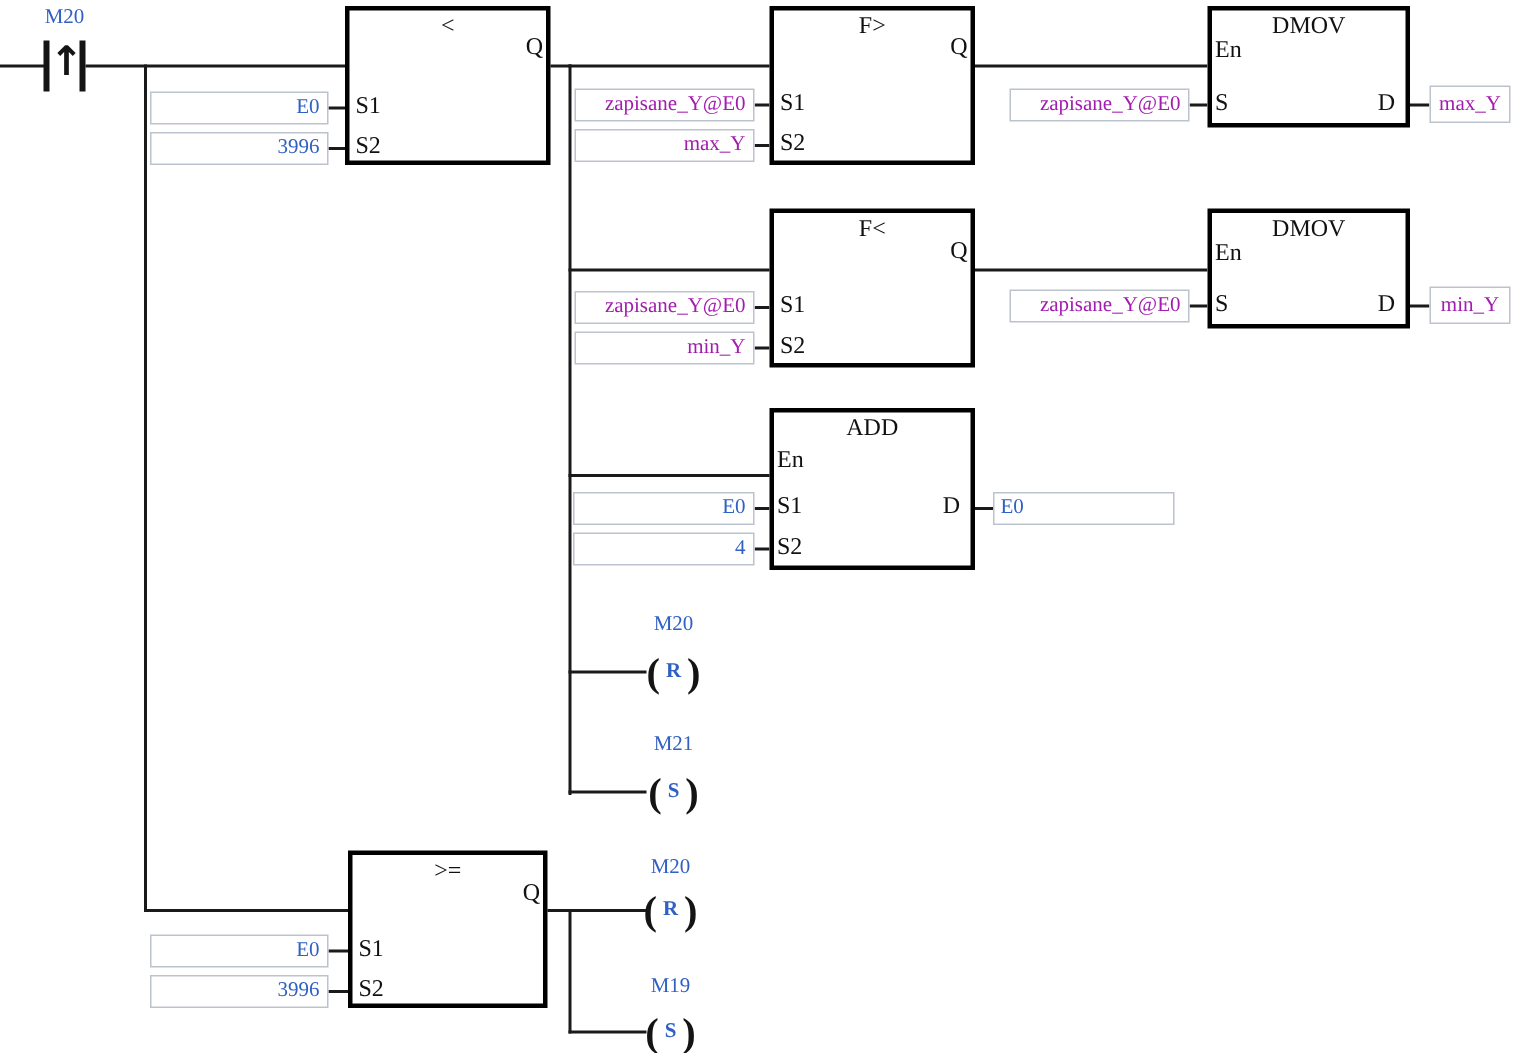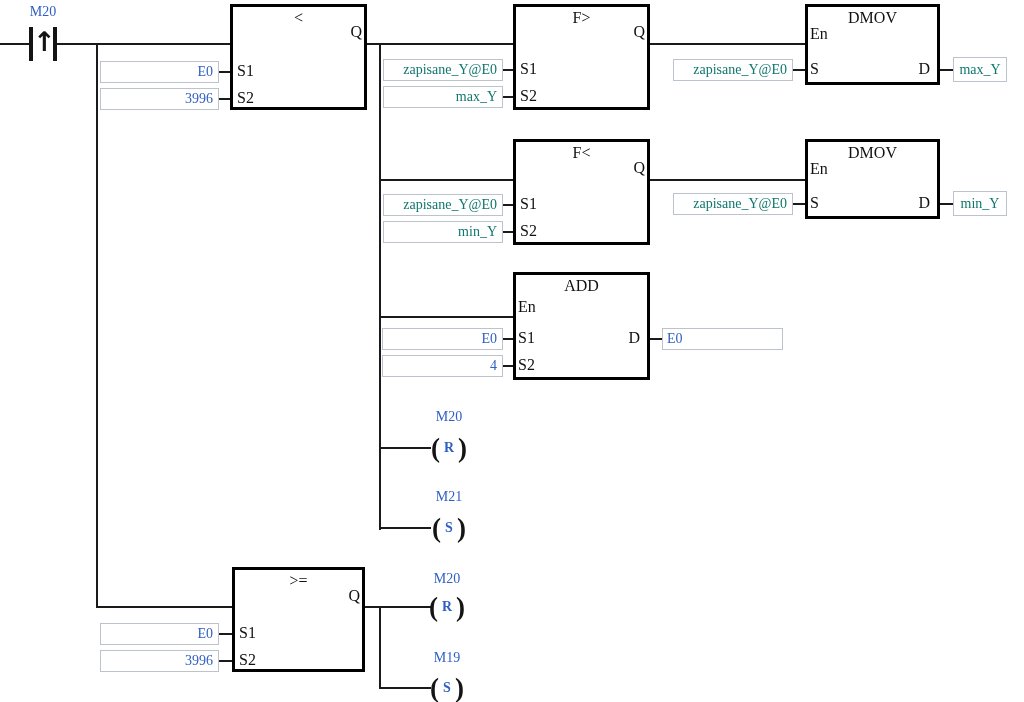--- a/index.html
+++ b/index.html
@@ -13,21 +13,21 @@
   .block{position:absolute;border:3px solid #000;background:#fff;box-sizing:border-box;}
   .btitle{position:absolute;text-align:center;font-size:16px;line-height:18px;color:#111;}
   .pin{position:absolute;font-size:16px;line-height:18px;height:18px;color:#111;white-space:nowrap;}
   .pin.r{text-align:right;}
   .opbox{position:absolute;border:1px solid #bcc3cd;background:#fff;box-sizing:border-box;
          font-size:14px;display:flex;align-items:center;white-space:nowrap;overflow:hidden;}
   .opbox.ar{justify-content:flex-end;padding-right:5px;}
   .opbox.al{justify-content:flex-start;padding-left:4px;}
   .opbox.ac{justify-content:center;}
   .dev{color:#3060c4;}
-  .sym{color:#0f766e;}
+  .sym{color:#a21caf;}
   .elabel{position:absolute;font-size:14px;line-height:16px;color:#3060c4;text-align:center;white-space:nowrap;}
   .cbar{position:absolute;width:4px;background:#141414;}
   .earrow{position:absolute;font-size:27px;line-height:34px;font-weight:bold;text-align:center;color:#141414;
           font-family:"DejaVu Sans",sans-serif;}
   .coil{position:absolute;display:flex;align-items:center;justify-content:center;height:24px;}
   .coil .paren{font-size:27px;font-weight:bold;line-height:24px;color:#141414;}
   .coil .letter{font-size:14px;font-weight:bold;color:#3060c4;margin:0 4px;line-height:24px;}
 </style>
 </head>
 <body>

